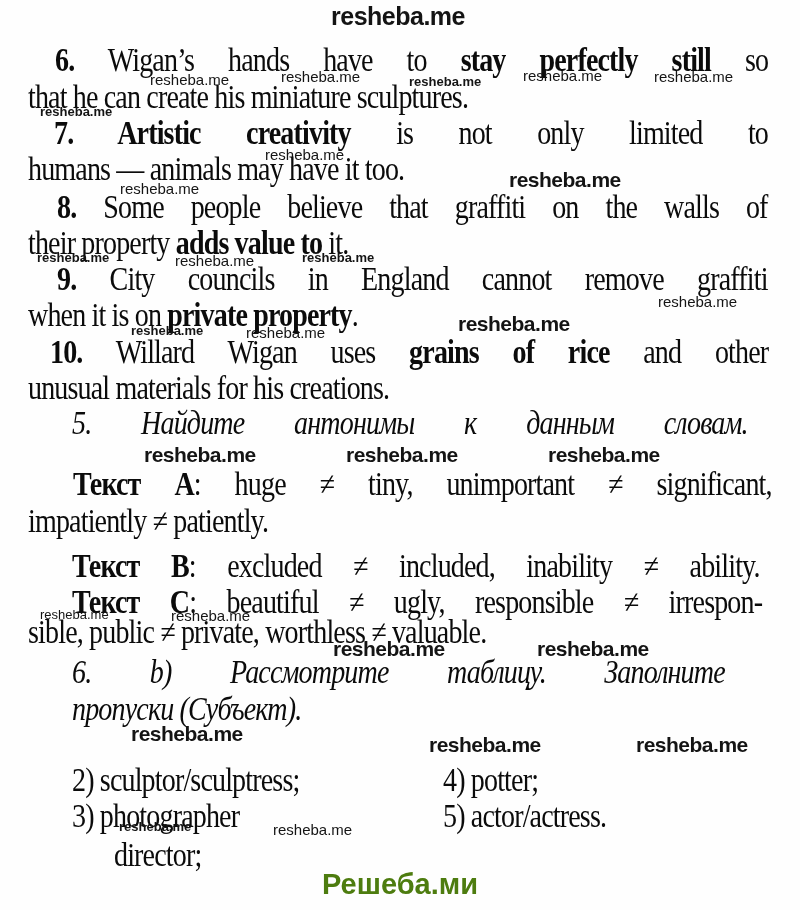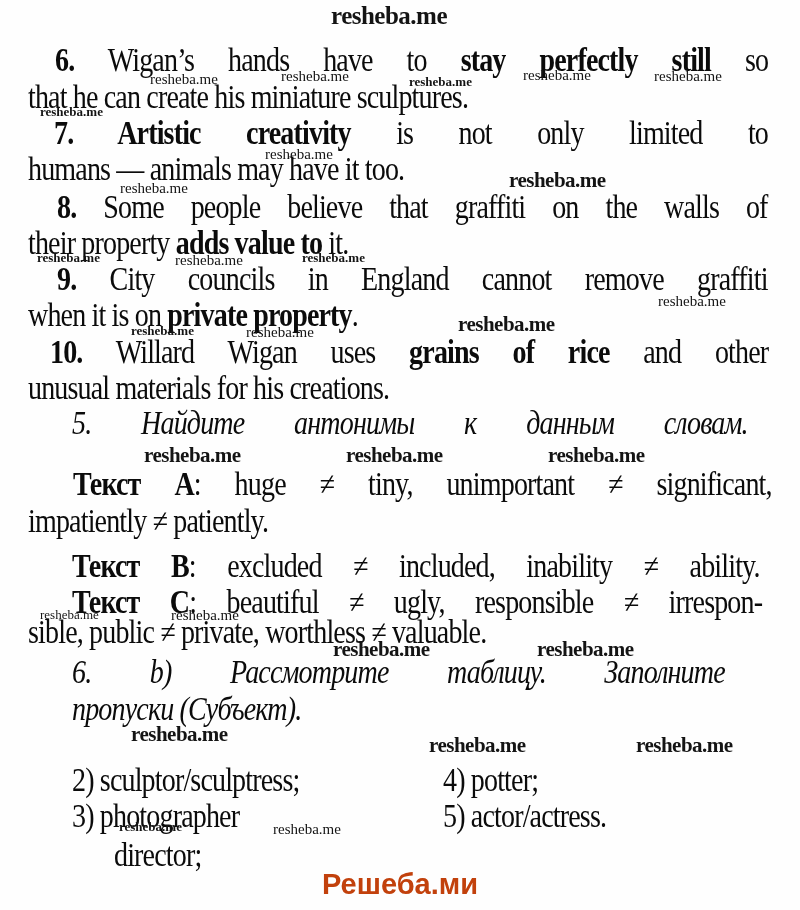--- a/index.html
+++ b/index.html
@@ -15,32 +15,32 @@
     white-space:nowrap;
     transform:scaleX(0.85);transform-origin:0 0;
     color:#0b0b0b;
   }
   .j{text-align:justify;text-align-last:justify;white-space:normal;}
   .b{font-weight:700;}
   .i{font-style:italic;}
   
   .wm{
     position:absolute;
-    font-family:Liberation Serif, serif;
+    font-family:Liberation Sans, sans-serif;
     color:#141414;white-space:nowrap;
   }
   .r13{font-size:13px;}
   .r15{font-size:15px;}
   .b13{font-size:13px;font-weight:700;}
   .b21{font-size:21px;font-weight:700;letter-spacing:-0.5px;}
   .hwm{font-size:25px;font-weight:700;letter-spacing:-0.5px;}
   .brand{
     position:absolute;left:0;width:800px;text-align:center;
     font-family:"Liberation Sans","DejaVu Sans",sans-serif;
-    font-size:29px;font-weight:700;color:#c2410c;
+    font-size:29px;font-weight:700;color:#4d7c0f;
   }
 </style>
 </head>
 <body>
 
 <div class="page">
 
   <div class="wm hwm" style="left:331px;top:2px">resheba.me</div>
 
   <div class="ln j" style="top:42px;left:55px;width:839px"><span class="b">6.</span> <span>Wigan’s hands have to</span> <span class="b">stay perfectly still</span> <span>so</span></div>

